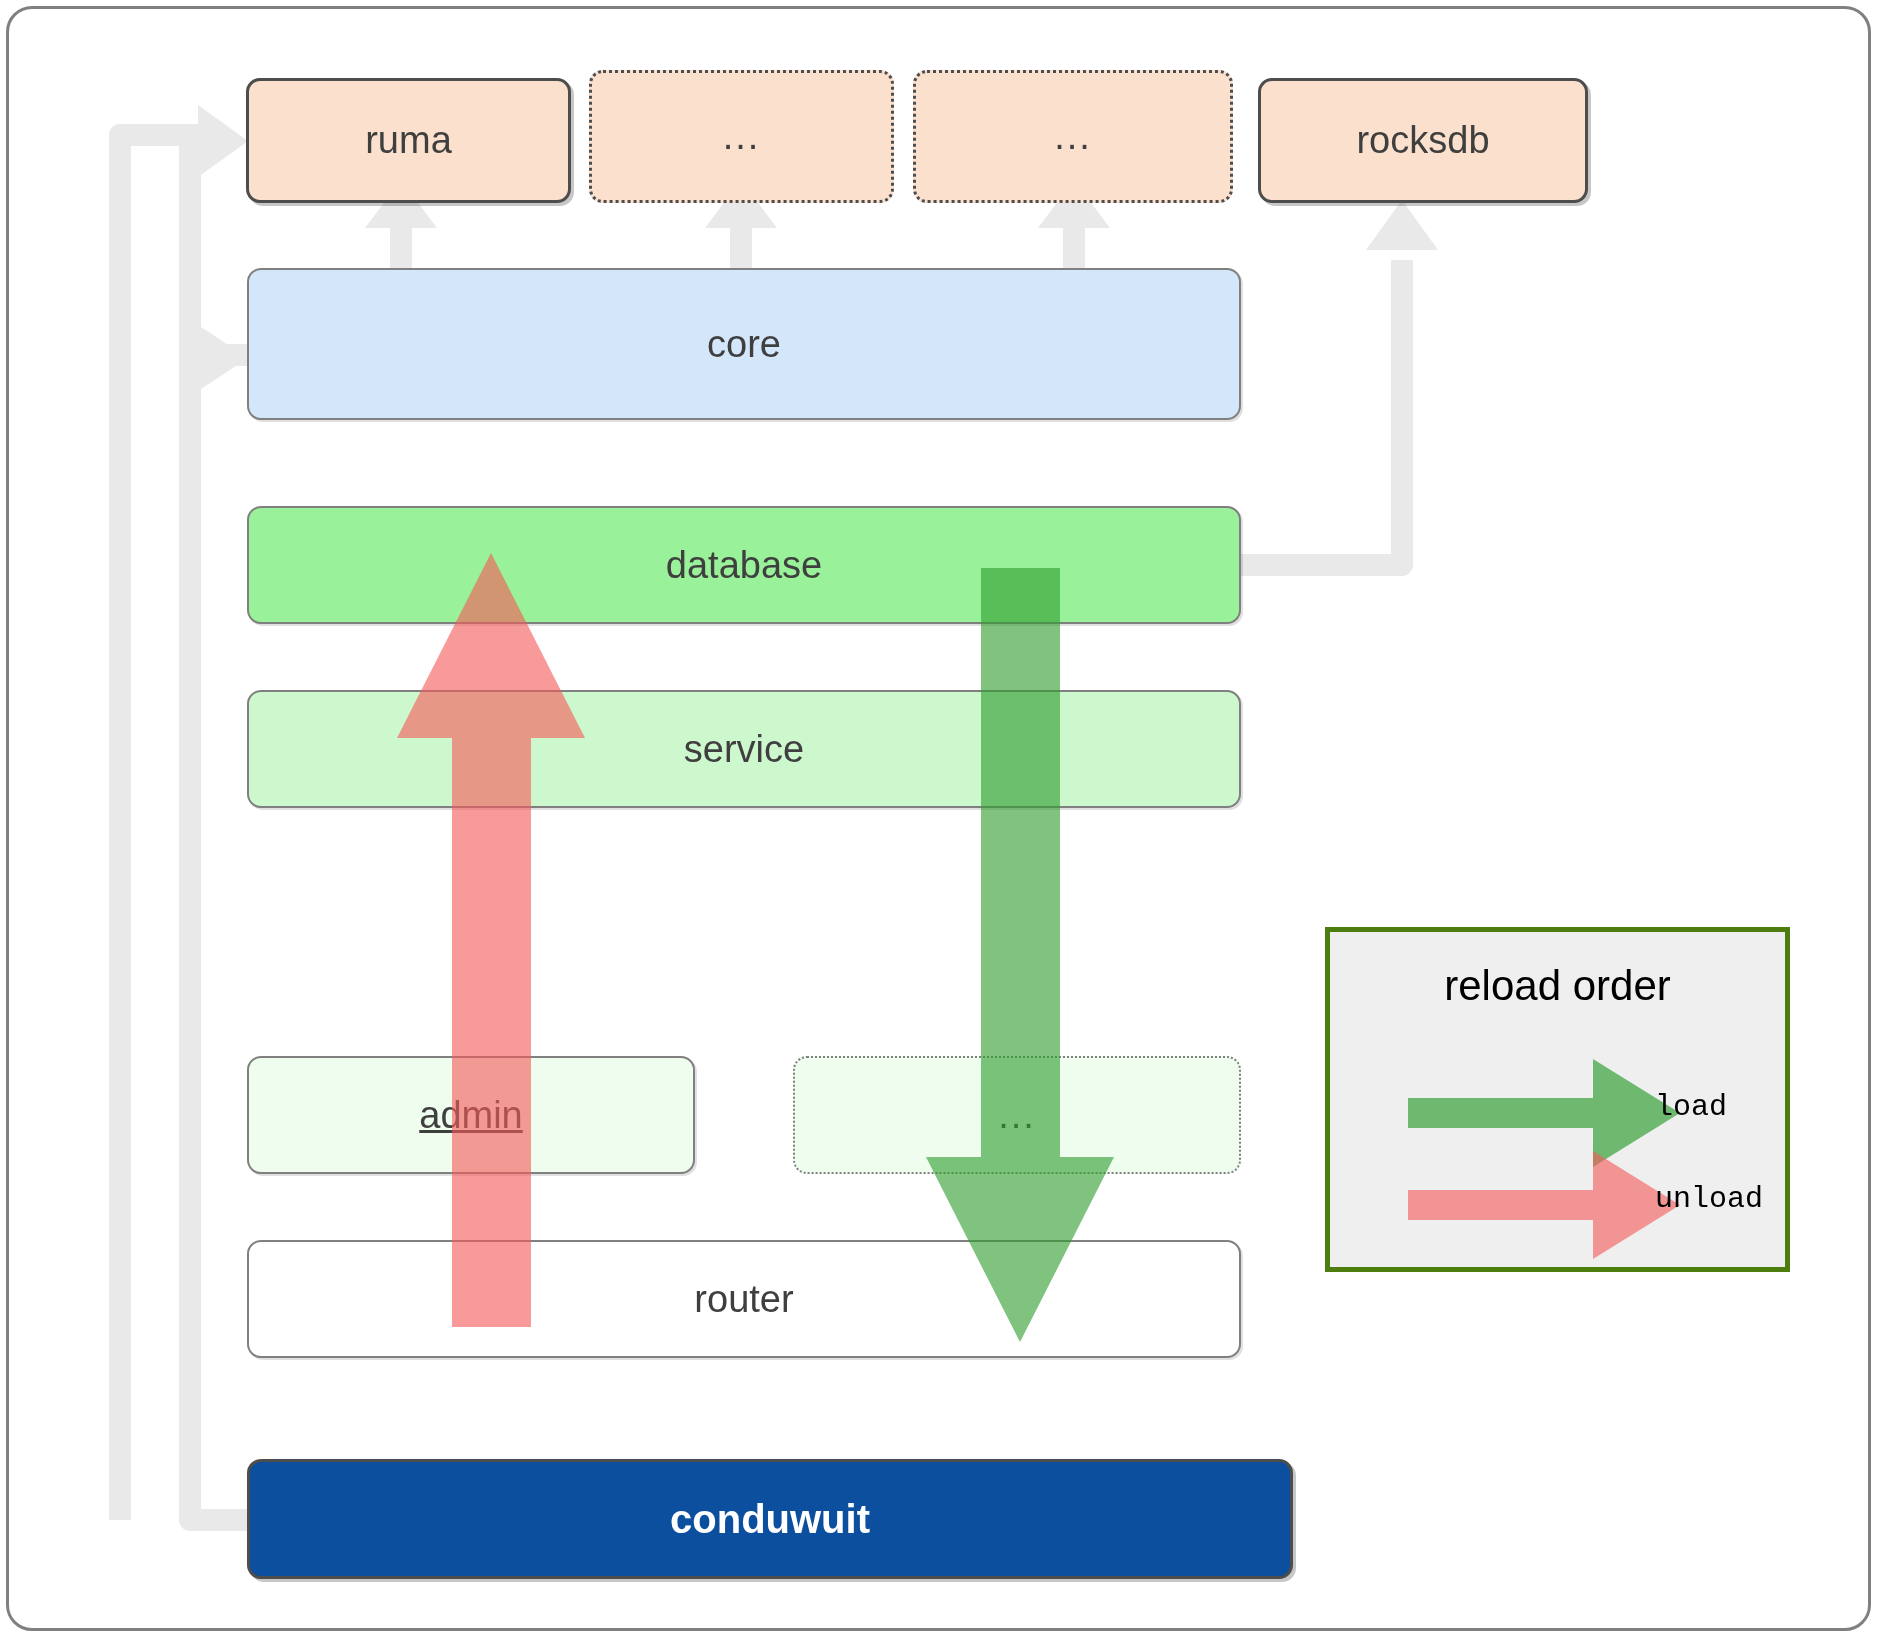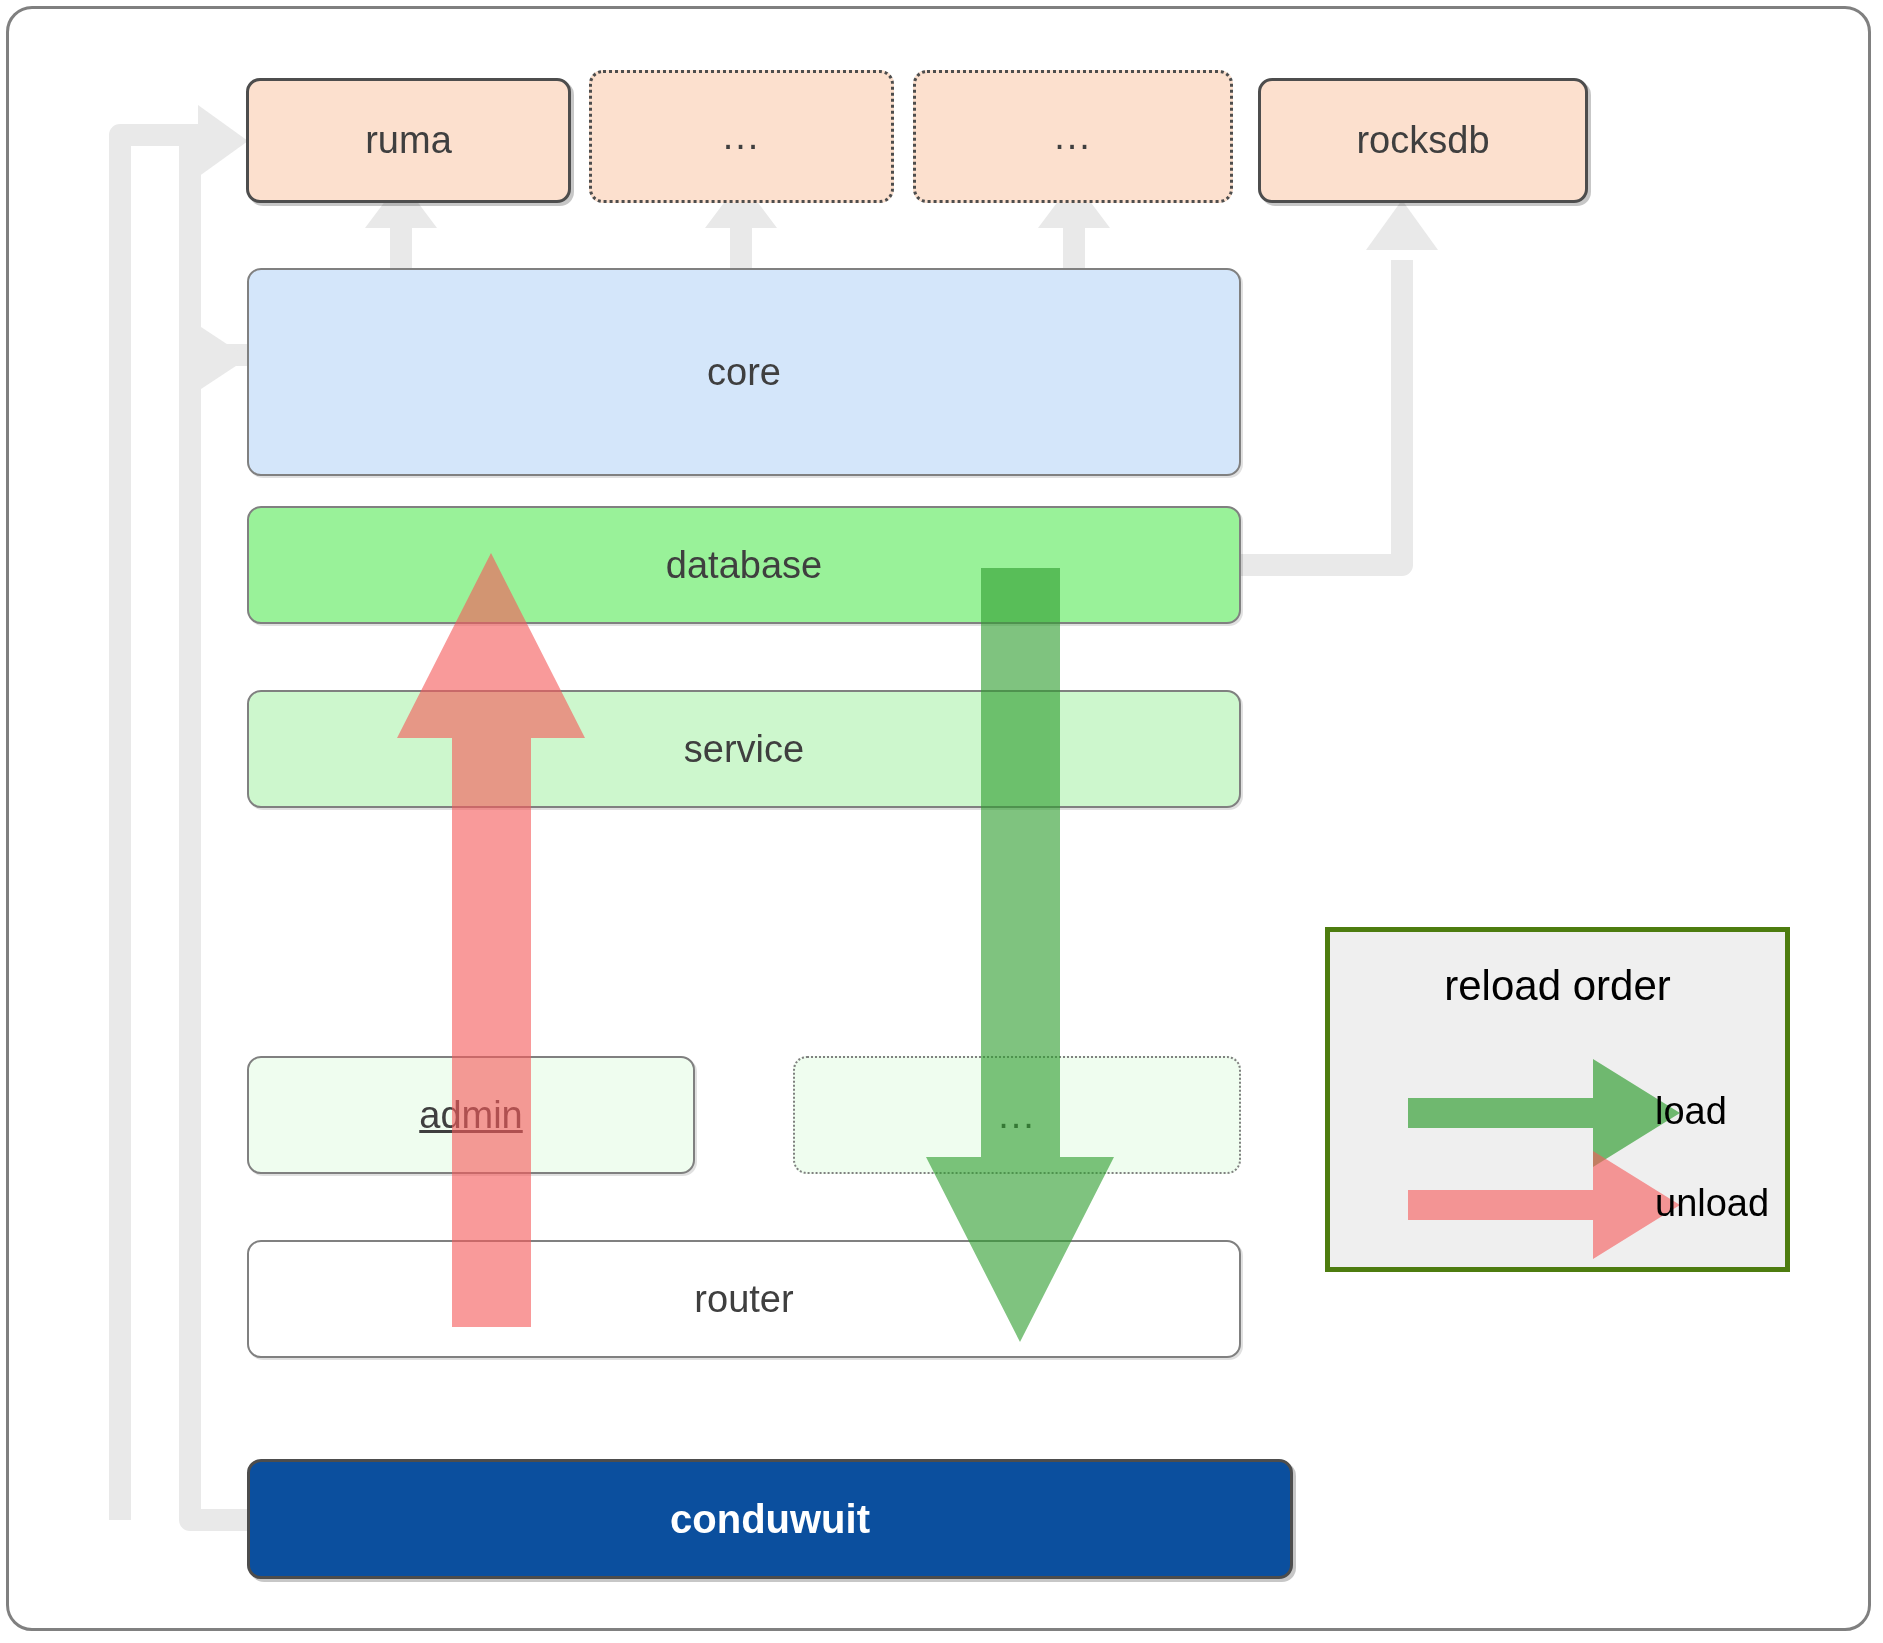--- a/index.html
+++ b/index.html
@@ -91,23 +91,23 @@
     left: 0;
     top: 30px;
     width: 100%;
     text-align: center;
     font-size: 42px;
     color: #000000;
     font-family: "Liberation Sans", sans-serif;
   }
   .legend-label {
     position: absolute;
-    font-size: 38px;
+    font-size: 30px;
     color: #000000;
-    font-family: Liberation Sans, sans-serif;
+    font-family: Liberation Mono, monospace;
   }
 </style>
 </head>
 <body>
 
 <div id="stage">
   <div id="frame"></div>
 
   <svg class="overlay under" viewBox="0 0 1883 1643" xmlns="http://www.w3.org/2000/svg">
     <defs>
@@ -145,21 +145,21 @@
   </div>
 
   <div class="node dotted" style="left:913px; top:70px; width:320px; height:133px; background:#fce0ce;">
     <span class="ellipsis">...</span>
   </div>
 
   <div class="node solid-dark shadowed" style="left:1258px; top:78px; width:330px; height:125px; background:#fce0ce;">
     <span>rocksdb</span>
   </div>
 
-  <div class="node solid-gray soft-shadow" style="left:247px; top:268px; width:994px; height:208px; background:#d4e6fa;">
+  <div class="node solid-gray soft-shadow" style="left:247px; top:268px; width:994px; height:152px; background:#d4e6fa;">
     <span>core</span>
   </div>
 
   <div class="node solid-gray soft-shadow" style="left:247px; top:506px; width:994px; height:118px; background:#99f299;">
     <span>database</span>
   </div>
 
   <div class="node solid-gray soft-shadow" style="left:247px; top:690px; width:994px; height:118px; background:#cdf7cd;">
     <span>service</span>
   </div>

